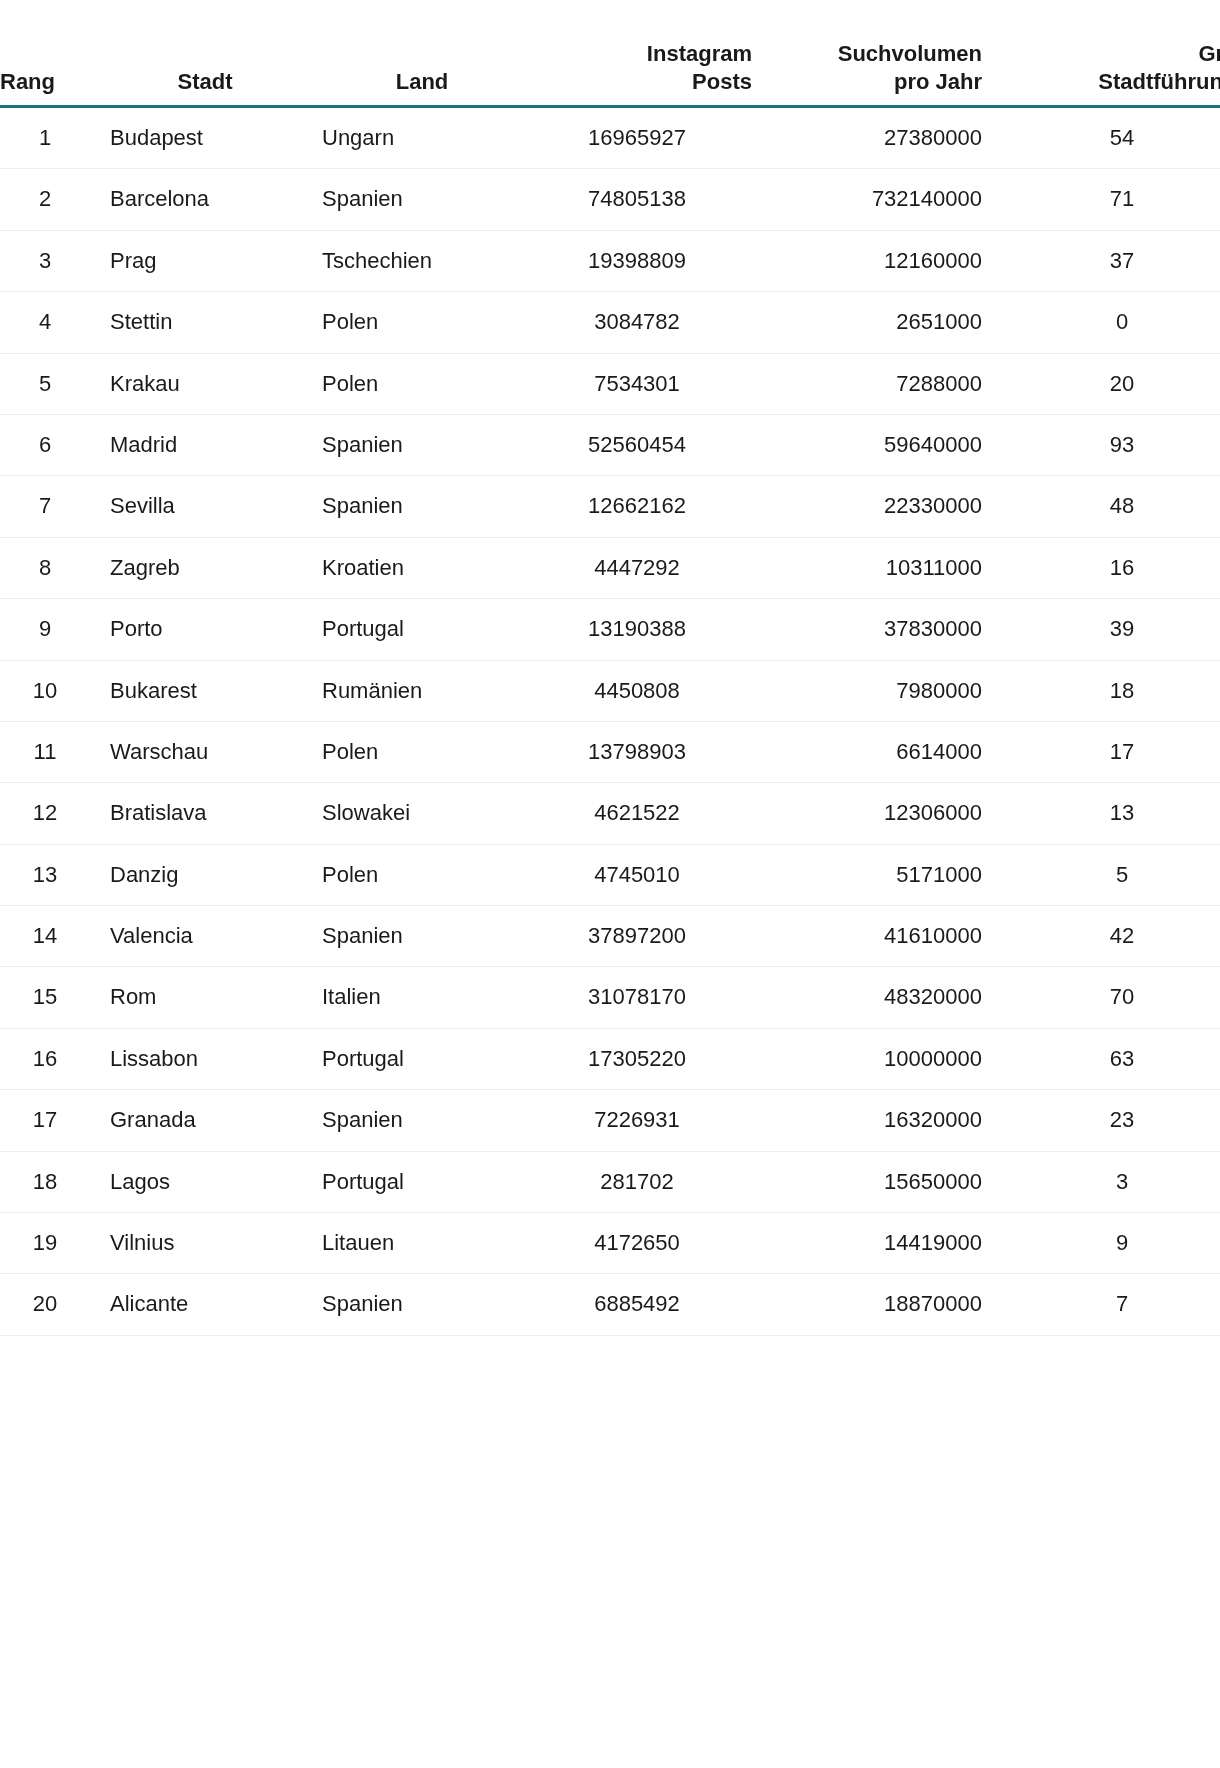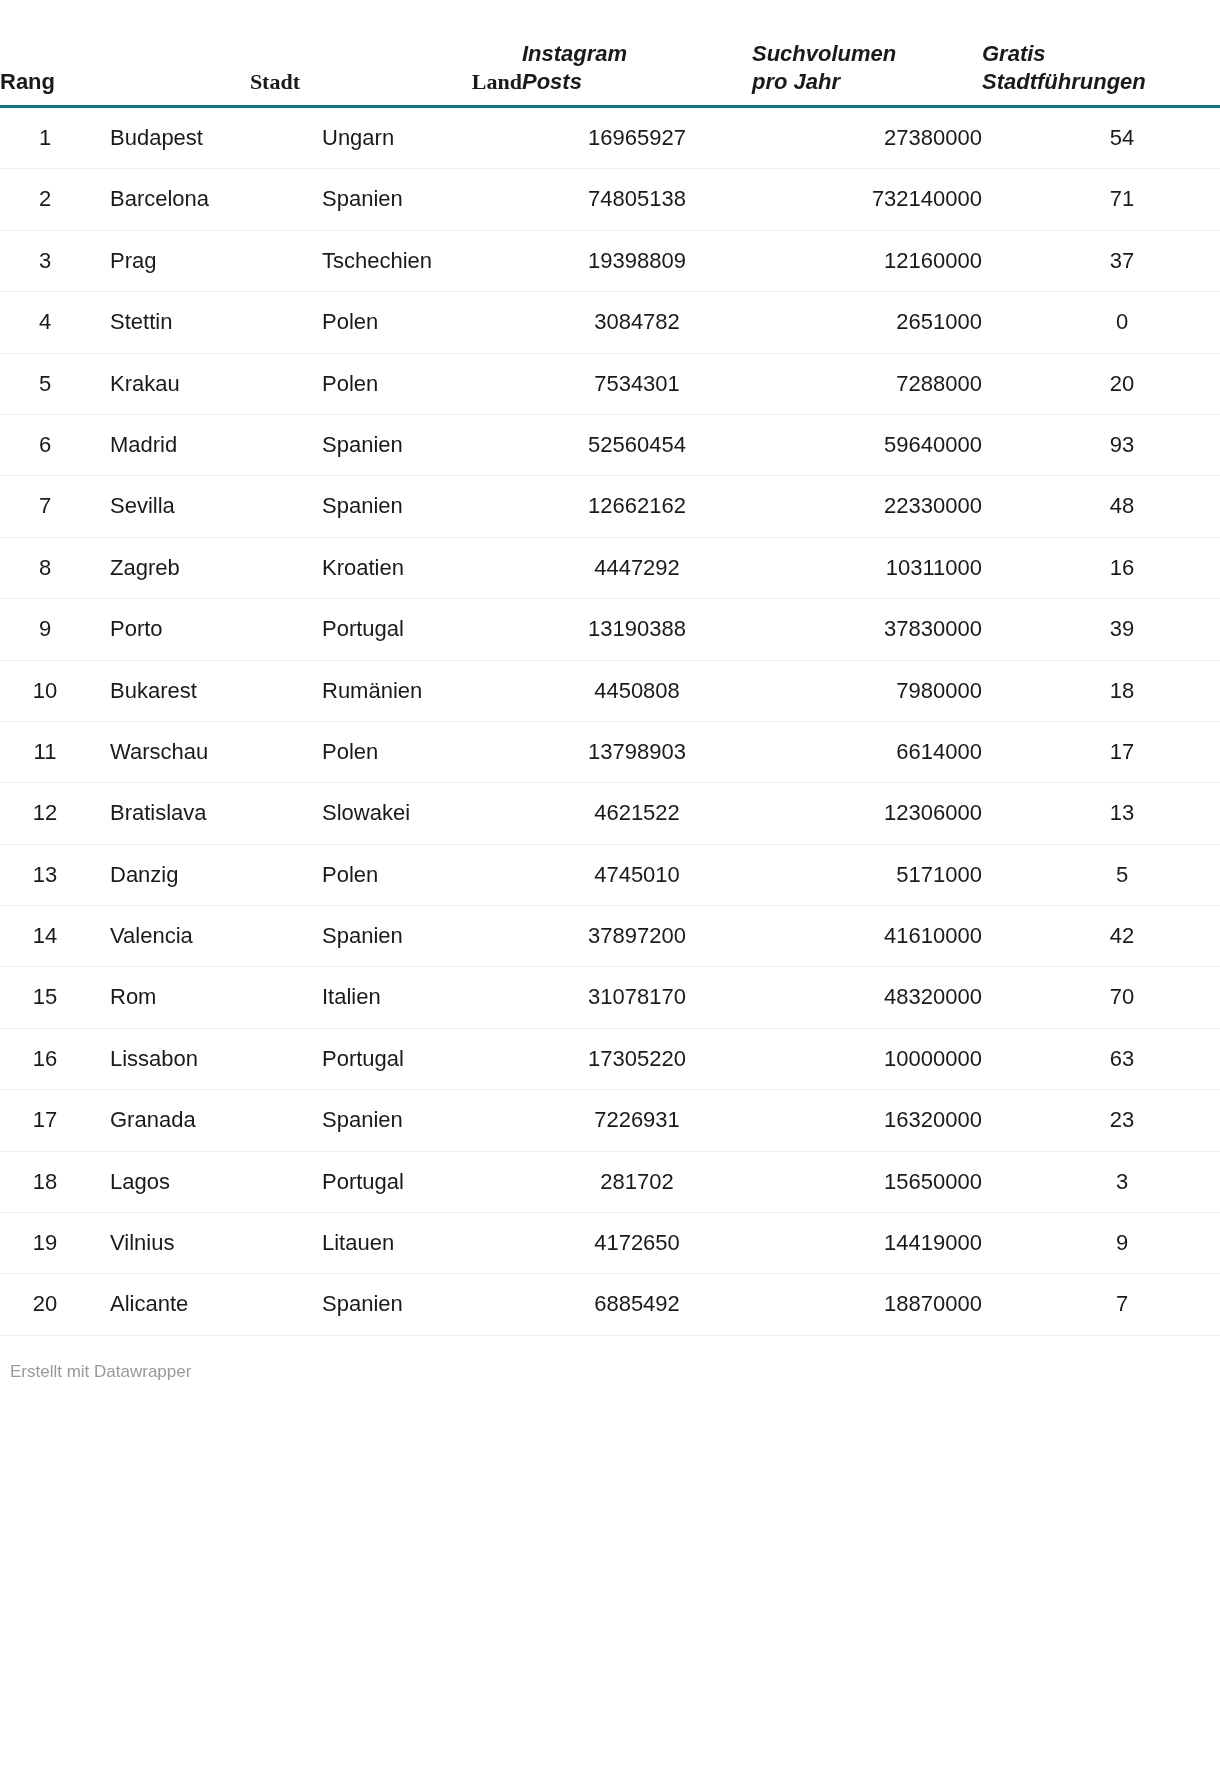--- a/index.html
+++ b/index.html
@@ -44,23 +44,23 @@
     border-bottom: 1px solid #eeeeee;
   }
   
   .col-rank   { width: 90px;  text-align: center; }
   .col-city   { width: 190px; text-align: left; padding-left: 20px !important; }
   .col-land   { width: 200px; text-align: left; padding-left: 22px !important; }
   .col-posts  { width: 230px; text-align: center; }
   .col-search { width: 230px; text-align: right; }
   .col-tours  { width: 280px; text-align: center; }
 
-  th.col-city, th.col-land { text-align: right; font-family: Liberation Serif, serif; }
+  th.col-city, th.col-land { text-align: center; }
   th.col-rank { text-align: center; }
-  th.col-posts, th.col-search, th.col-tours { text-align: left; font-style: italic; }
+  th.col-posts, th.col-search, th.col-tours { text-align: right; }
 
   th.col-rank  { padding-left: 10px; text-align: left; }
   td.col-rank  { text-align: center; }
 
   .note {
     font-size: 19px;
     color: #999999;
     padding: 28px 0 0 10px;
   }
   .credit {
@@ -256,14 +256,13 @@
         <td class="col-rank">20</td>
         <td class="col-city">Alicante</td>
         <td class="col-land">Spanien</td>
         <td class="col-posts">6885492</td>
         <td class="col-search">18870000</td>
         <td class="col-tours">7</td>
       </tr>
     </tbody>
   </table>
 
-  <div class="credit">Erstellt mit Datawrapper</div>
 </div>
 
 </body></html>

